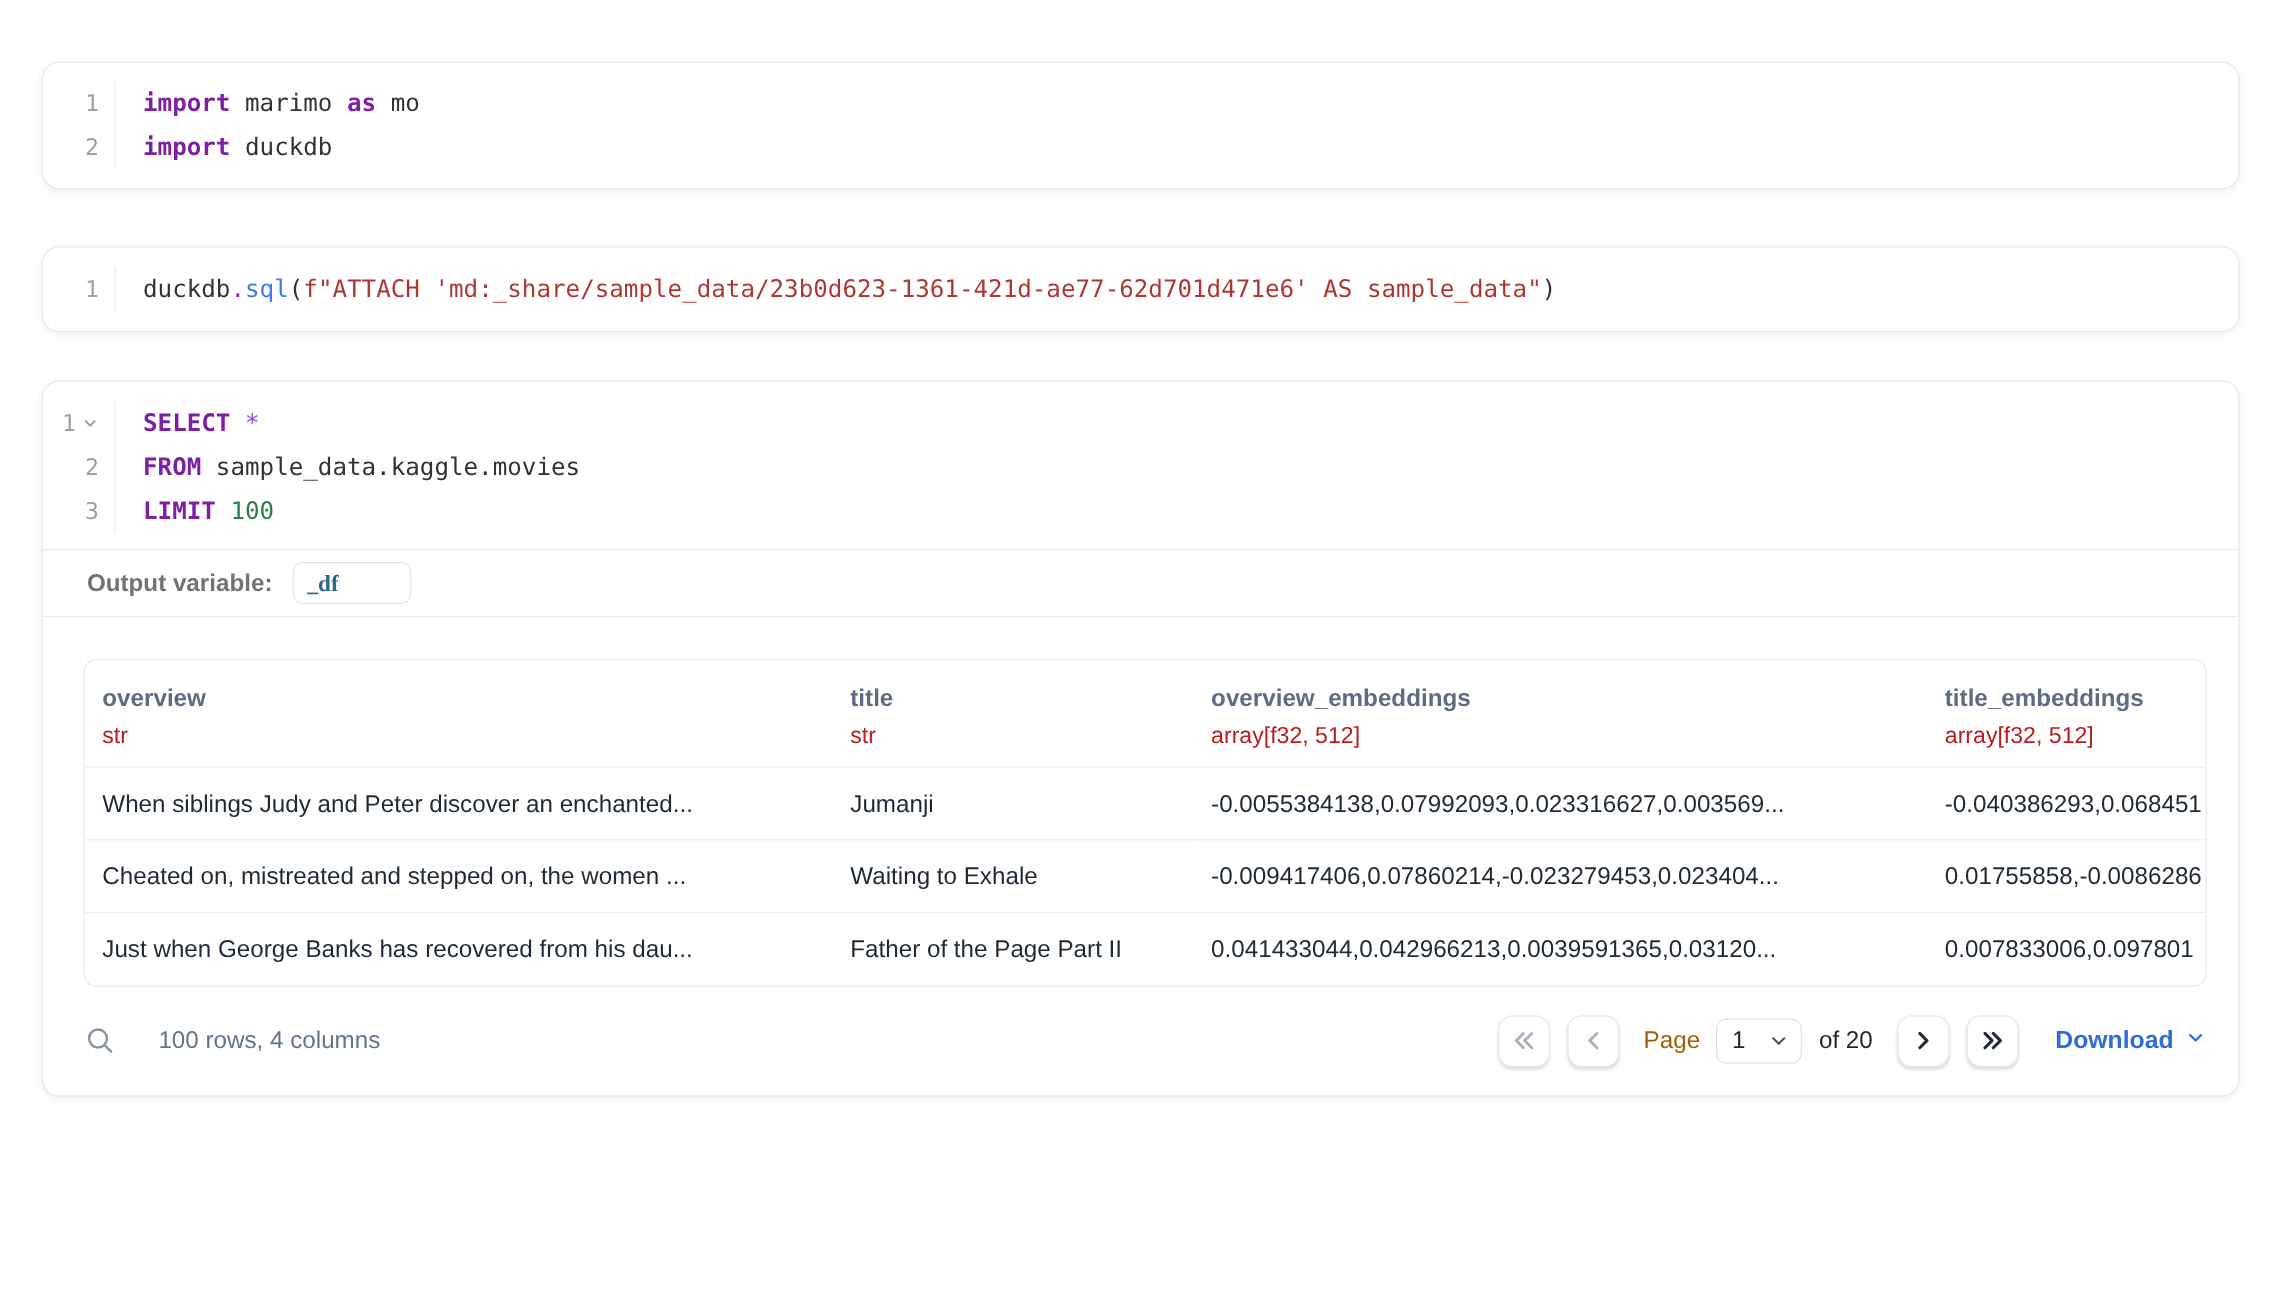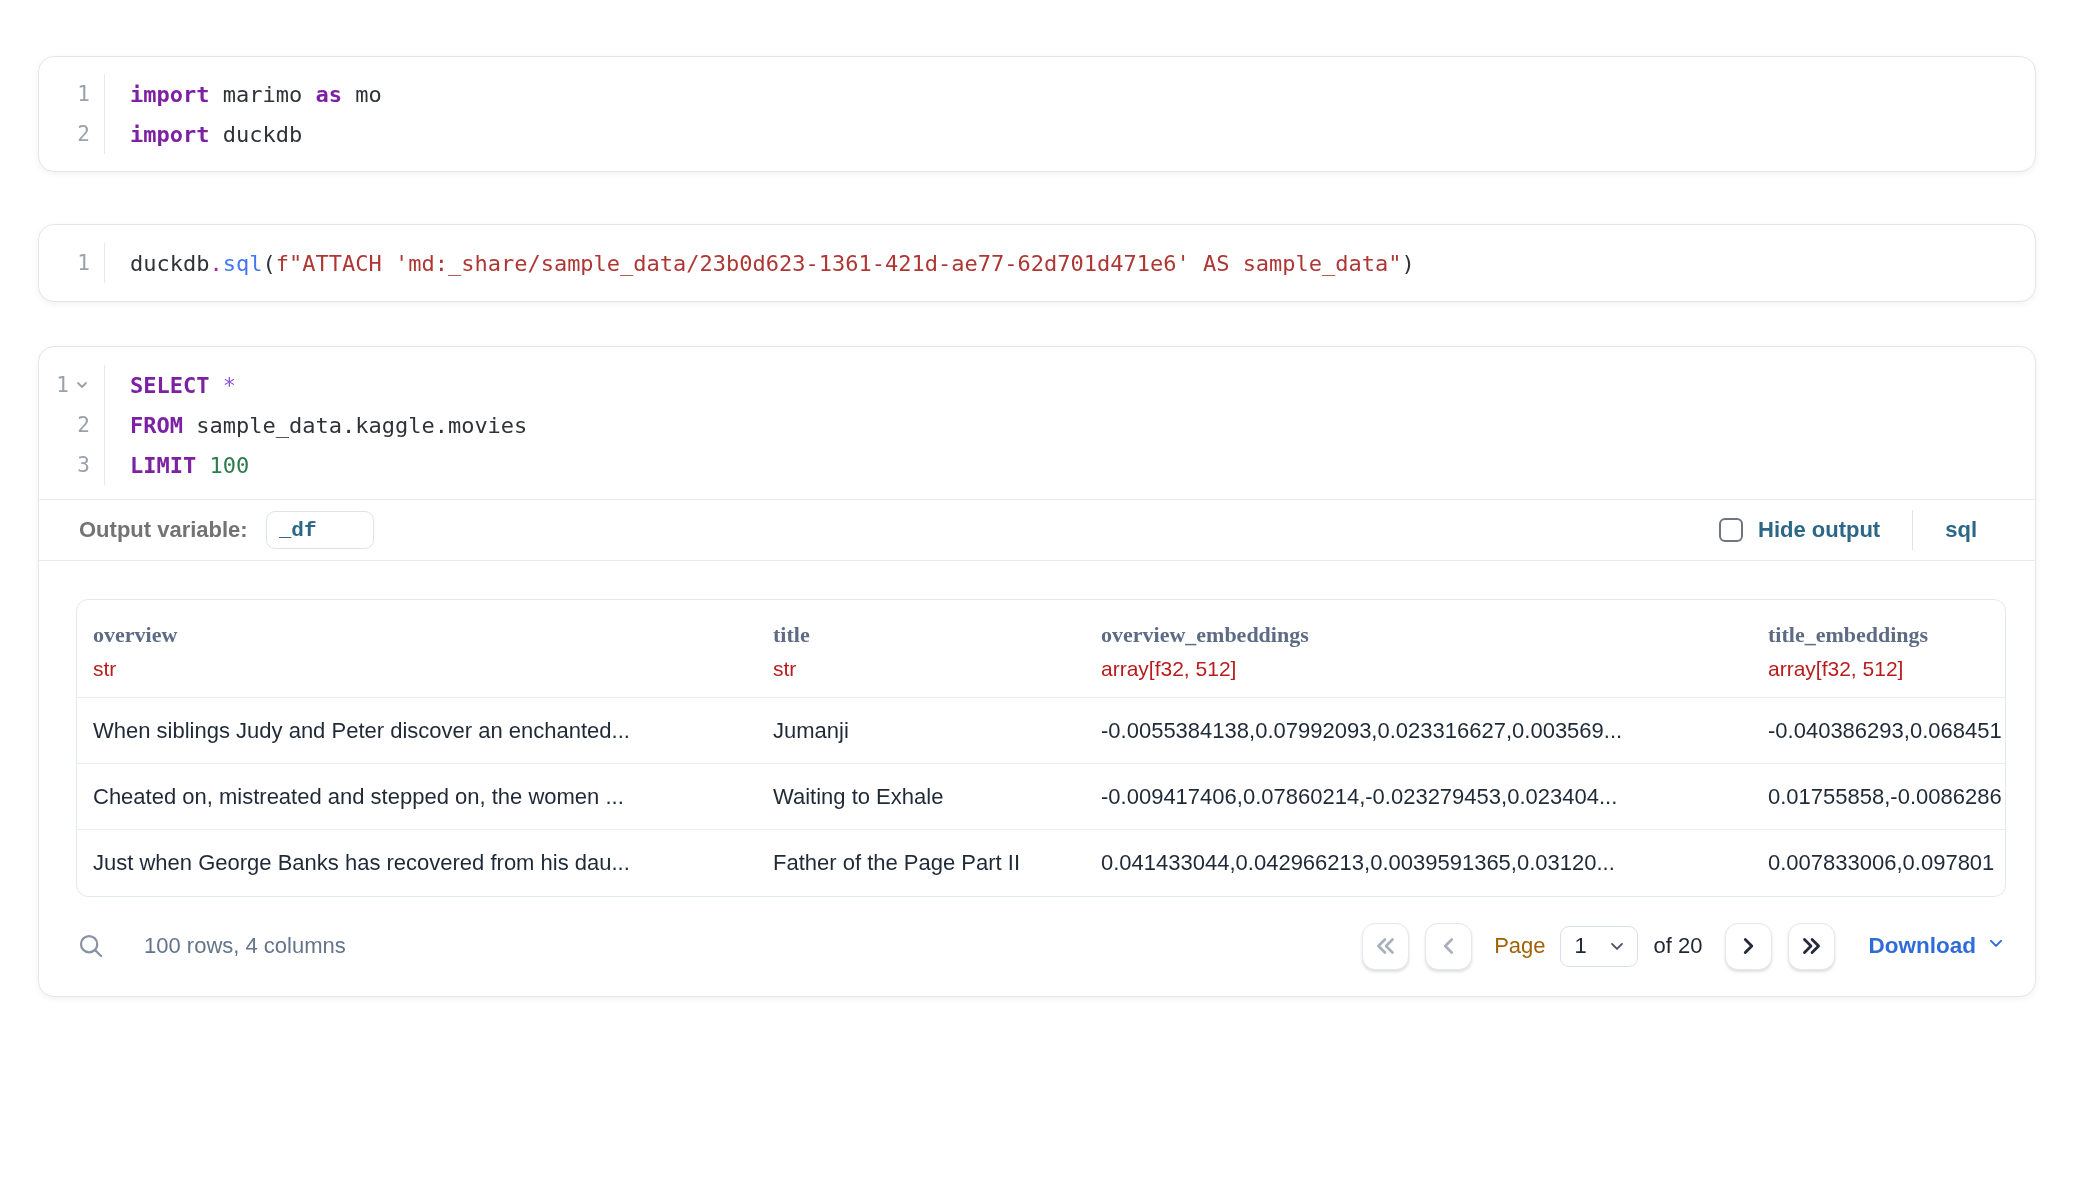--- a/index.html
+++ b/index.html
@@ -39,40 +39,40 @@
 
   .fold-icon { display:inline-flex; width:16px; height:16px; }
 
   .hr { height:1px; background:#e9eaec; margin-top:14px; }
 
   
   .outbar { height:60px; display:flex; align-items:center; padding:0 40px 0 40px; }
   .outbar-label { font-size:22px; font-weight:700; color:#737373; }
   .outvar-input {
     margin-left:18px; width:108px; height:38px; border:1px solid #dbe3f0;
-    border-radius:9px; padding:0 12px; font-family:Liberation Mono, monospace;
+    border-radius:9px; padding:0 12px; font-family:Liberation Serif, serif;
     font-size:21px; font-weight:700; color:#2c6787; outline:none; background:#fff;
   }
   .outbar-right { margin-left:auto; display:flex; align-items:center; }
   .checkbox {
     width:24px; height:24px; border:2.5px solid #6e7580; border-radius:6px;
     background:#fff; cursor:pointer;
   }
   .hide-output-label { margin-left:15px; font-size:22px; font-weight:700; color:#2c6787; cursor:pointer; }
   .vdiv { width:1px; height:40px; background:#dfe3e9; margin:0 32px; }
   .lang-label { font-size:22px; font-weight:700; color:#2c6787; cursor:pointer; margin-right:18px; }
 
   
   .table-wrap {
     margin:38px 29px 0 37px; border:1px solid #e3e7ee; border-radius:12px;
     overflow:hidden; background:#fff;
   }
   table { width:100%; border-collapse:collapse; table-layout:fixed; }
   th { text-align:left; vertical-align:top; padding:22px 16px 16px 16px; cursor:pointer; }
-  .col-name { font-size:22px; font-weight:700; color:#5d6c84; white-space:nowrap; overflow:hidden;font-family:Liberation Serif, serif; }
+  .col-name { font-size:22px; font-weight:700; color:#5d6c84; white-space:nowrap; overflow:hidden; }
   .col-type { font-size:21px; font-weight:400; color:#b91c1c; margin-top:9px; white-space:nowrap; overflow:hidden; }
   td {
     padding:0 16px; height:66px; font-size:22px; color:#1f2937;
     white-space:nowrap; overflow:hidden; border-top:1px solid #e9edf3;
   }
 
   
   .tfooter { margin:26px 29px 0 37px; display:flex; align-items:center; }
   .rows-summary { margin-left:38px; font-size:22px; color:#64748b; }
   .pager { margin-left:auto; display:flex; align-items:center; }
@@ -148,26 +148,20 @@
           </div>
         <div class="codetext"><span class="tk-kw">LIMIT</span><span class="tk-plain"> </span><span class="tk-num">100</span></div>
       </div>
     </div>
 
     <div class="hr"></div>
 
     <div class="outbar">
       <span class="outbar-label">Output variable:</span>
       <input class="outvar-input" type="text" value="_df" style="">
-      <div class="outbar-right">
-        <div class="checkbox"></div>
-        <span class="hide-output-label">Hide output</span>
-        <div class="vdiv"></div>
-        <span class="lang-label">sql</span>
-      </div>
     </div>
 
     <div class="hr" style="margin-top:0;"></div>
 
     <div class="table-wrap">
       <table>
         <colgroup>
             <col style="width:680px">
             <col style="width:328px">
             <col style="width:667px">

